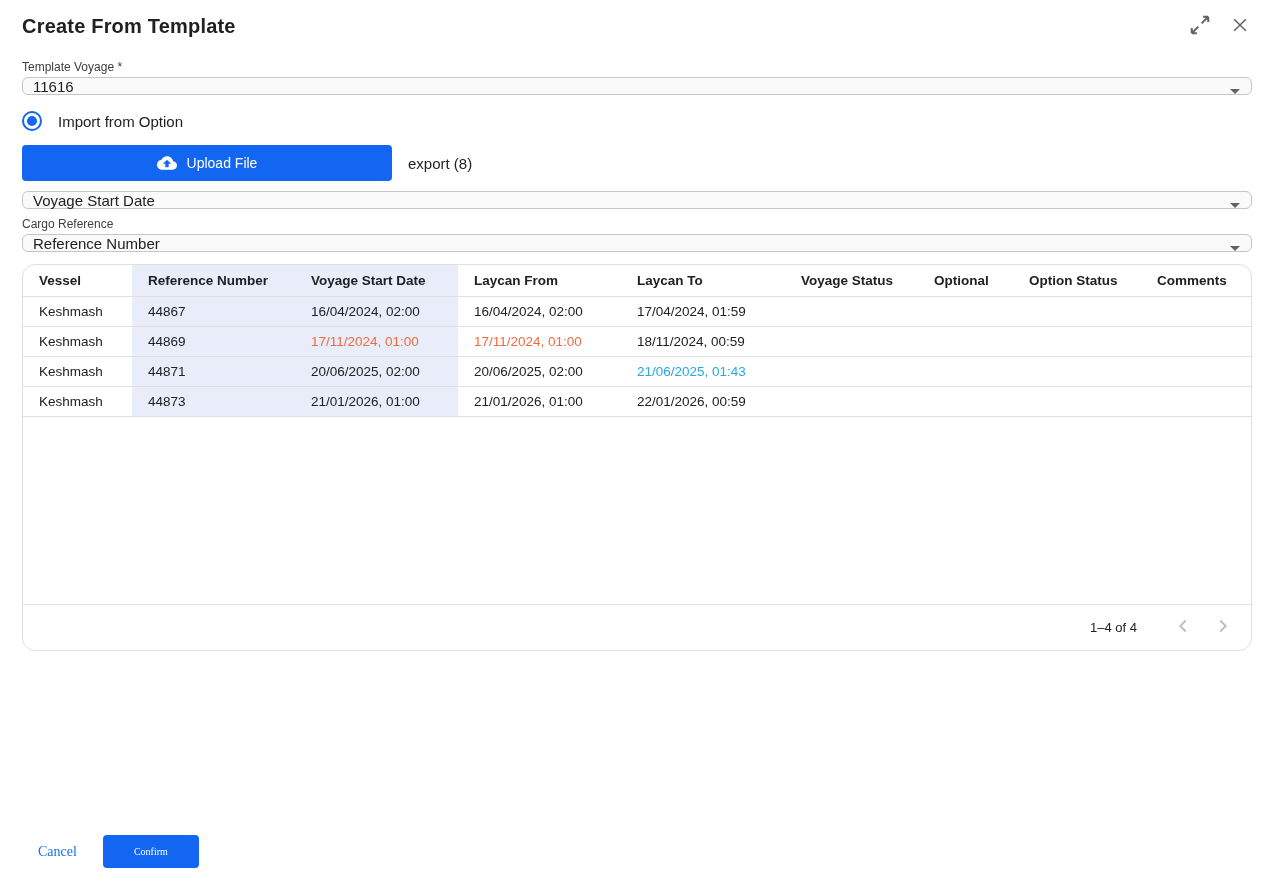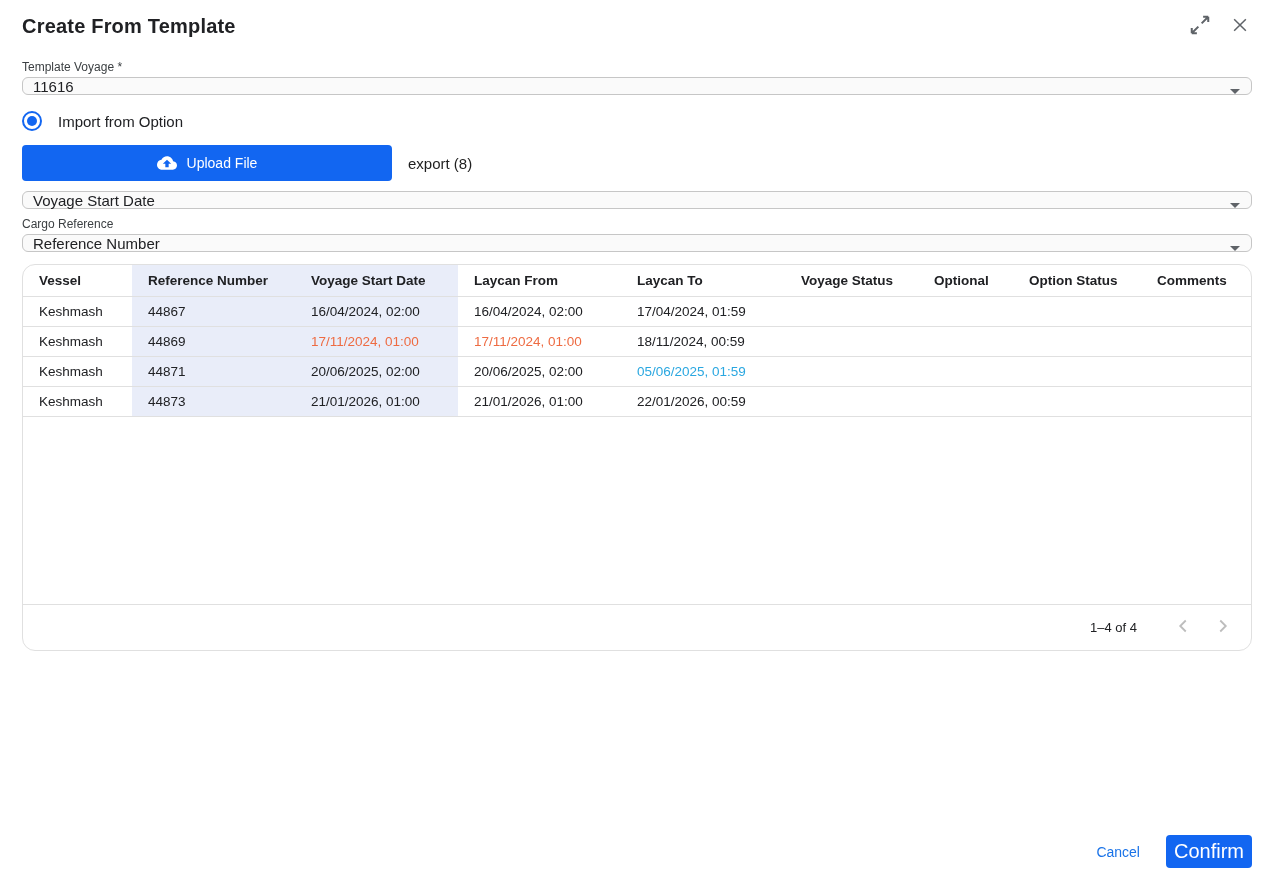--- a/index.html
+++ b/index.html
@@ -62,25 +62,25 @@
   td.orange{color:var(--warn);}
   td.blue{color:var(--info);}
   .table-spacer{flex:1;}
   .table-footer{border-top:1px solid var(--border);height:46px;display:flex;align-items:center;
     justify-content:flex-end;padding-right:10px;font-size:13px;}
   .range-label{margin-right:34px;}
   .pager-btn{width:24px;height:24px;background:none;border:none;cursor:pointer;margin-right:16px;
     display:flex;align-items:center;justify-content:center;}
 
   
-  .actions{margin-top:auto;display:flex;align-items:center;justify-content:flex-end;gap:10px;padding:24px 0 12px 0;}
+  .actions{margin-top:auto;display:flex;align-items:center;gap:10px;padding:24px 0 12px 0;font-family:Liberation Serif, serif;}
   .btn-text{background:none;border:none;color:var(--link);font-size:14px;font-family:inherit;
     padding:8px 16px;cursor:pointer;border-radius:4px;}
-  .btn-filled{background:var(--accent);color:#fff;border:none;border-radius:4px;font-size:20px;
-    font-family:inherit;padding:0 8px;height:33px;cursor:pointer;}
+  .btn-filled{background:var(--accent);color:#fff;border:none;border-radius:4px;font-size:10px;
+    font-family:inherit;padding:0 31px;height:33px;cursor:pointer;}
 </style>
 </head>
 <body>
 
 <div class="dialog">
 
   <div class="dlg-header">
     <div class="dlg-title">Create From Template</div>
     <div class="hdr-icons">
       <button class="icon-btn">
@@ -203,21 +203,21 @@
             <td></td>
             <td></td>
             <td></td>
             <td></td>
           </tr>
           <tr>
             <td>Keshmash</td>
             <td class="hl">44871</td>
             <td class="hl">20/06/2025, 02:00</td>
             <td>20/06/2025, 02:00</td>
-            <td class="blue">05/06/2025, 01:59</td>
+            <td class="blue">21/06/2025, 01:43</td>
             <td></td>
             <td></td>
             <td></td>
             <td></td>
           </tr>
           <tr>
             <td>Keshmash</td>
             <td class="hl">44873</td>
             <td class="hl">21/01/2026, 01:00</td>
             <td>21/01/2026, 01:00</td>

